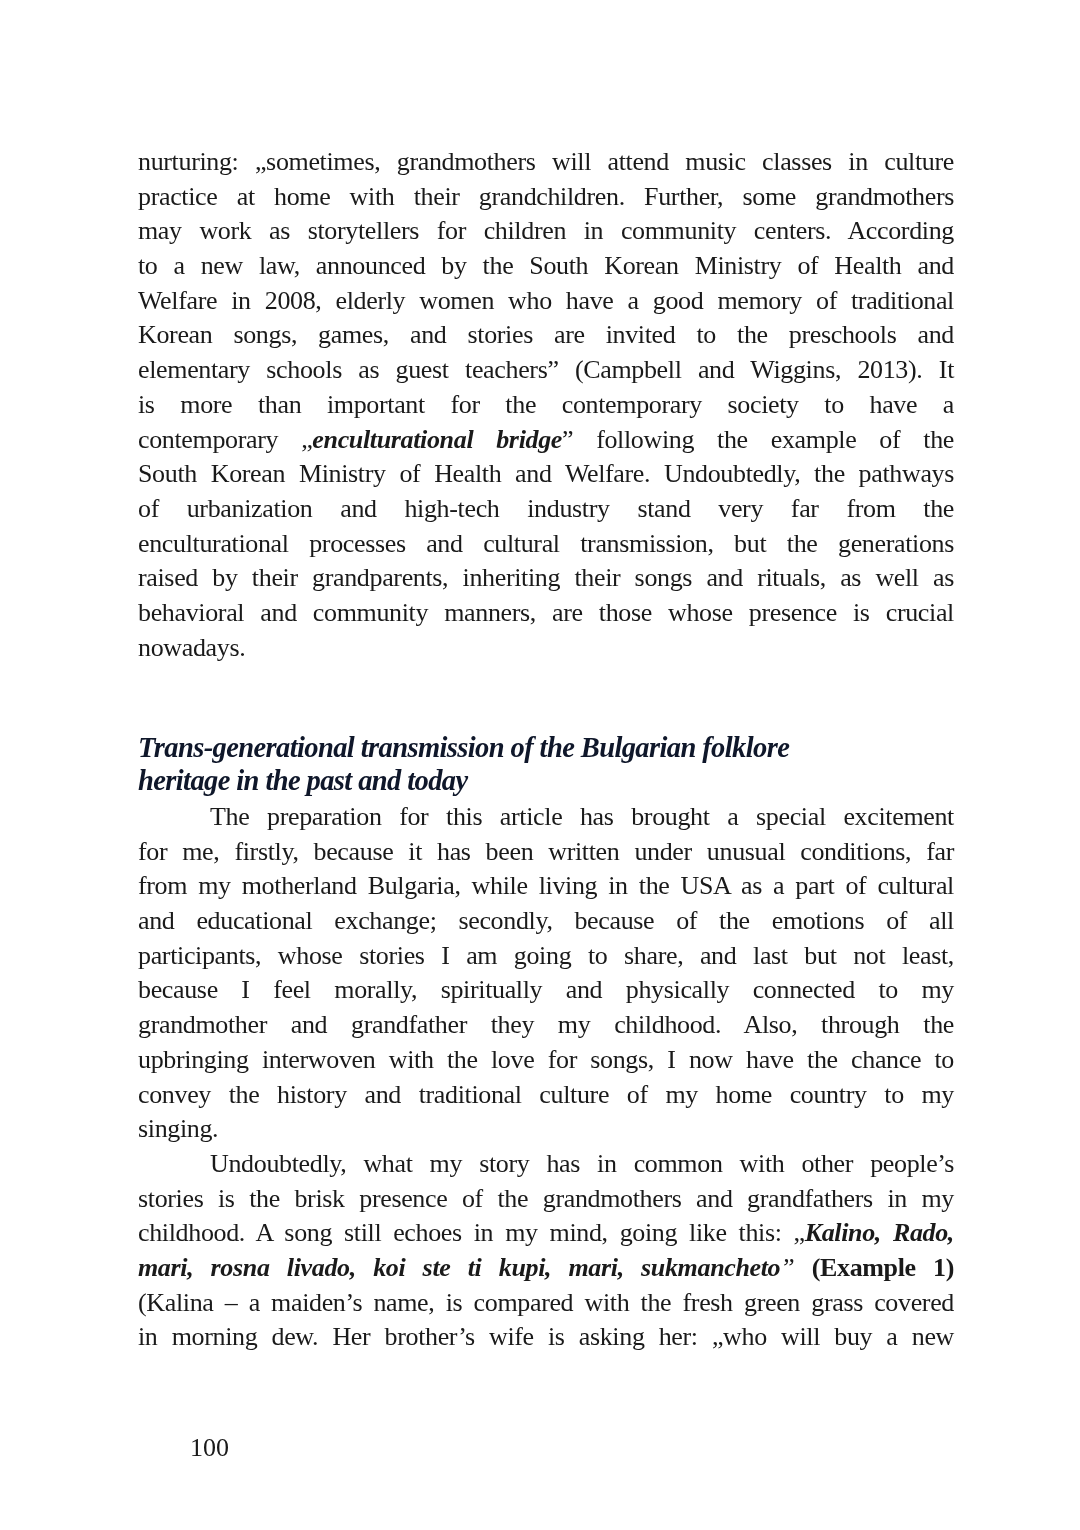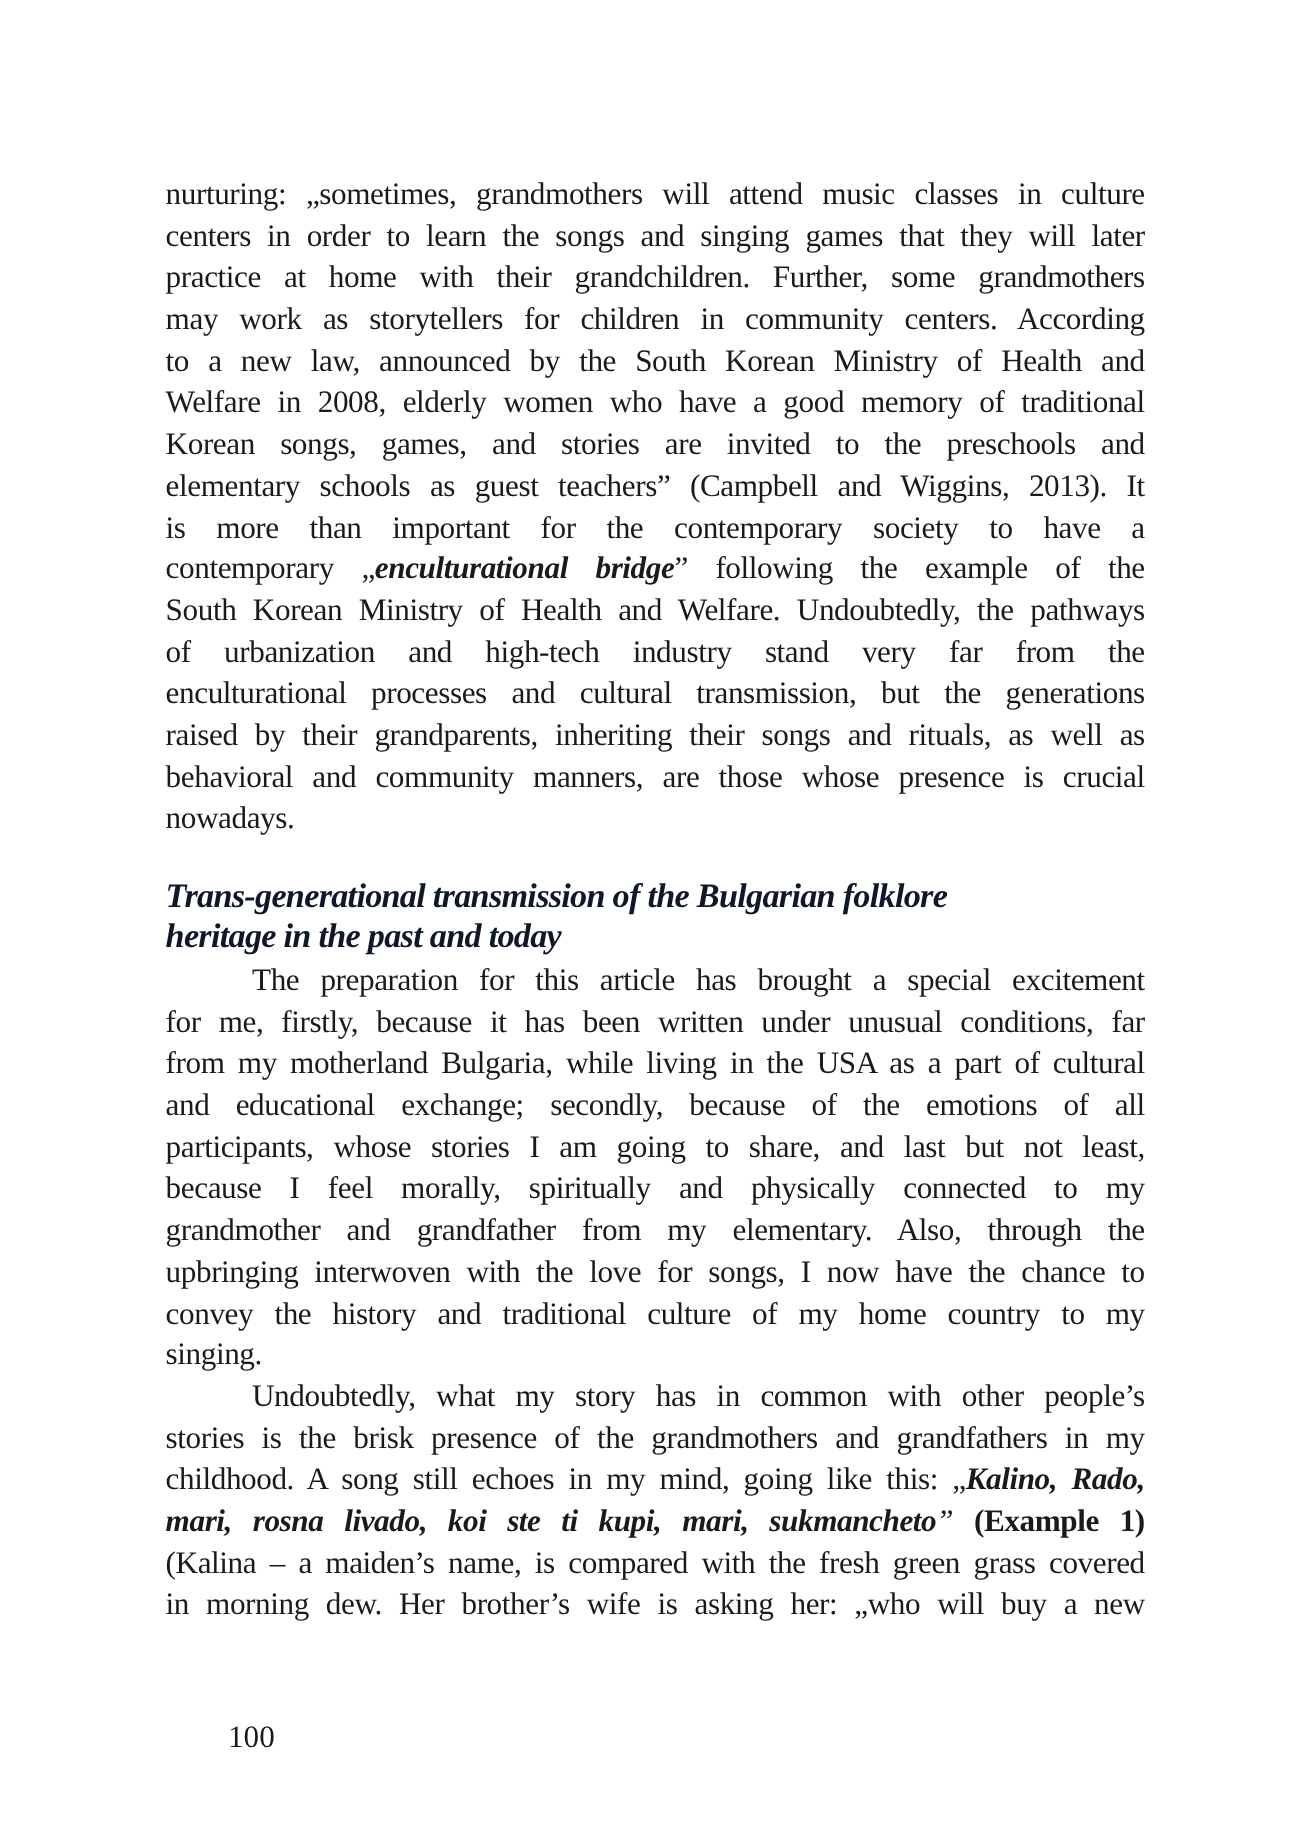--- a/index.html
+++ b/index.html
@@ -34,21 +34,20 @@
     font-family: "Liberation Serif", serif; font-size: 26px; color: #1a1a1a; margin-top: 28px;
   }
 </style>
 </head>
 <body>
 
 <div class="page">
 
   <div class="text-block b1">
     <span class="line">nurturing: „sometimes, grandmothers will attend music classes in culture</span>
-    <span class="line">centers in order to learn the songs and singing games that they will later</span>
     <span class="line">practice at home with their grandchildren. Further, some grandmothers</span>
     <span class="line">may work as storytellers for children in community centers. According</span>
     <span class="line">to a new law, announced by the South Korean Ministry of Health and</span>
     <span class="line">Welfare in 2008, elderly women who have a good memory of traditional</span>
     <span class="line">Korean songs, games, and stories are invited to the preschools and</span>
     <span class="line">elementary schools as guest teachers” (Campbell and Wiggins, 2013). It</span>
     <span class="line">is more than important for the contemporary society to have a</span>
     <span class="line"><span>contemporary „</span><span class="bi">enculturational bridge</span><span>” following the example of the</span></span>
     <span class="line">South Korean Ministry of Health and Welfare. Undoubtedly, the pathways</span>
     <span class="line">of urbanization and high-tech industry stand very far from the</span>
@@ -63,21 +62,21 @@
     <span class="hl">heritage in the past and today</span>
   </div>
 
   <div class="text-block b2">
     <span class="line indent">The preparation for this article has brought a special excitement</span>
     <span class="line">for me, firstly, because it has been written under unusual conditions, far</span>
     <span class="line">from my motherland Bulgaria, while living in the USA as a part of cultural</span>
     <span class="line">and educational exchange; secondly, because of the emotions of all</span>
     <span class="line">participants, whose stories I am going to share, and last but not least,</span>
     <span class="line">because I feel morally, spiritually and physically connected to my</span>
-    <span class="line">grandmother and grandfather from my elementary. Also, through the</span>
+    <span class="line">grandmother and grandfather they my childhood. Also, through the</span>
     <span class="line">upbringing interwoven with the love for songs, I now have the chance to</span>
     <span class="line">convey the history and traditional culture of my home country to my</span>
     <span class="line last">singing.</span>
 
     <span class="line indent">Undoubtedly, what my story has in common with other people’s</span>
     <span class="line">stories is the brisk presence of the grandmothers and grandfathers in my</span>
     <span class="line"><span>childhood. A song still echoes in my mind, going like this: „</span><span class="bi">Kalino, Rado,</span></span>
     <span class="line"><span class="bi">mari, rosna livado, koi ste ti kupi, mari, sukmancheto</span><span style="font-style:italic">”</span><span class="bold"> (Example 1)</span></span>
     <span class="line">(Kalina – a maiden’s name, is compared with the fresh green grass covered</span>
     <span class="line">in morning dew. Her brother’s wife is asking her: „who will buy a new</span>

